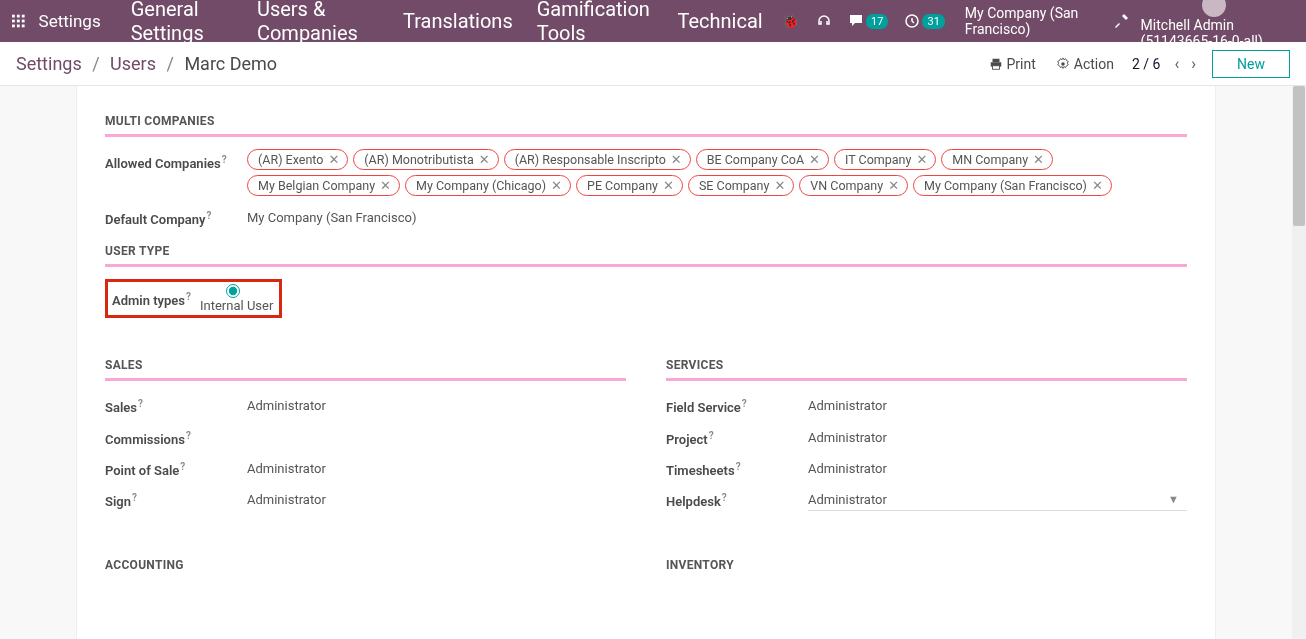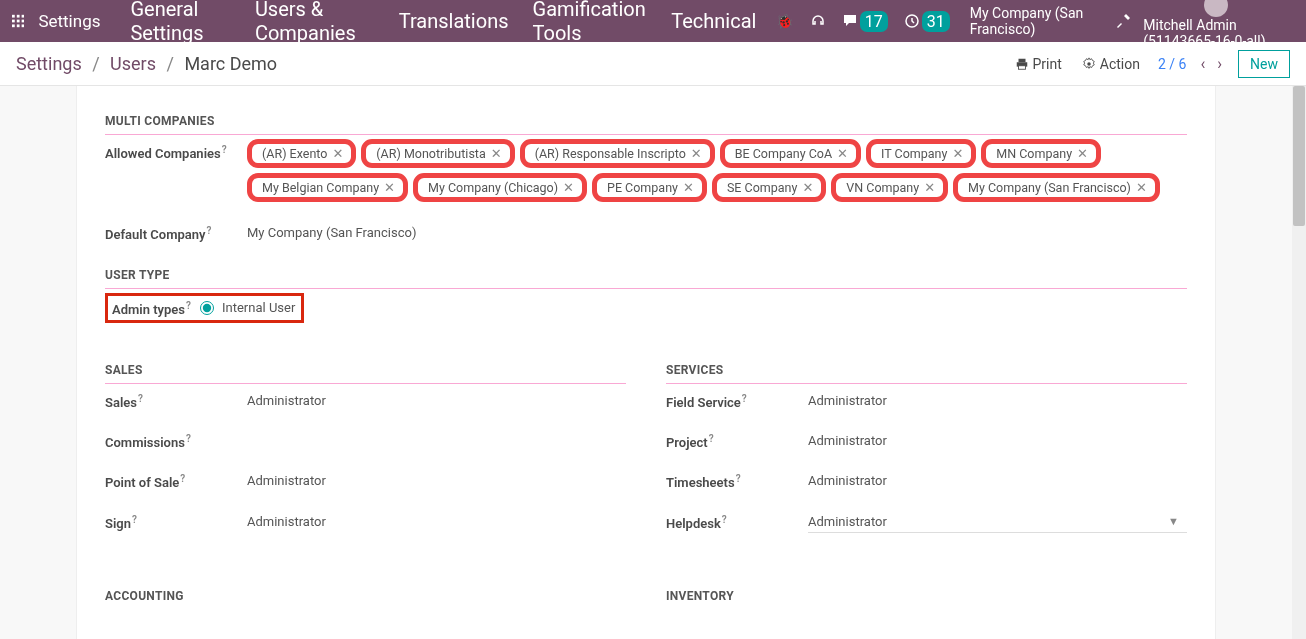--- a/index.html
+++ b/index.html
@@ -4,47 +4,47 @@
 <style>
 * { margin: 0; padding: 0; box-sizing: border-box; font-family: -apple-system, BlinkMacSystemFont, "Segoe UI", Roboto, sans-serif; }
 body { background: #f8f8f8; width: 1306px; height: 639px; overflow: hidden; }
 
 .topbar { background: #714b67; height: 42px; display: flex; align-items: center; padding: 0 12px; color: #fff; font-size: 14px; }
 .topbar .apps-icon { width: 18px; height: 18px; margin-right: 14px; cursor: pointer; }
 .topbar .brand { font-size: 17px; margin-right: 18px; }
 .topbar .menu-item { padding: 0 12px; cursor: pointer; font-size: 20px; }
 .topbar .spacer { flex: 1; }
 .topbar .icon-btn { padding: 0 8px; cursor: pointer; display: flex; align-items: center; position: relative; }
-.topbar .badge { background: #00a09d; color: #fff; font-size: 16px; padding: 1px 5px; border-radius: 7px; margin-left: 2px; }
+.topbar .badge { background: #00a09d; color: #fff; font-size: 11px; padding: 1px 5px; border-radius: 7px; margin-left: 2px; }
 .topbar .company { padding: 0 12px; cursor: pointer; }
 .topbar .avatar { width: 24px; height: 24px; border-radius: 50%; background: #c9b8c3; margin-right: 6px; }
 .topbar .user { display: flex; align-items: center; cursor: pointer; padding-left: 4px; flex-direction: column; }
 
 .subbar { background: #fff; height: 44px; display: flex; align-items: center; padding: 0 16px; border-bottom: 1px solid #e5e5e5; }
 .breadcrumb { font-size: 18px; color: #4a4a4a; text-align: center; }
 .breadcrumb .link { color: #714b67; cursor: pointer; }
 .breadcrumb .sep { color: #888; padding: 0 6px; }
 .subbar .spacer { flex: 1; }
 .subbar .action { color: #4a4a4a; font-size: 14px; cursor: pointer; padding: 0 10px; display: flex; align-items: center; gap: 4px; }
-.subbar .pager { color: #3b82f6; font-size: 14px; padding: 0 8px; }
+.subbar .pager { color: #0f172a; font-size: 14px; padding: 0 8px; }
 .subbar .pager-btn { color: #714b67; padding: 0 6px; cursor: pointer; font-size: 16px; }
-.subbar .new-btn { border: 1px solid #00a09d; color: #00a09d; background: #fff; padding: 5px 11px; margin-left: 10px; cursor: pointer; font-size: 14px; }
+.subbar .new-btn { border: 1px solid #00a09d; color: #00a09d; background: #fff; padding: 5px 24px; margin-left: 10px; cursor: pointer; font-size: 14px; }
 
 .scroll-wrap { position: absolute; top: 86px; bottom: 0; left: 0; right: 14px; overflow-y: auto; }
 .sheet { background: #fff; width: 1140px; margin: 0 auto; padding: 20px 28px 40px; border-left: 1px solid #eee; border-right: 1px solid #eee; min-height: 700px; }
 
-.section-title { font-size: 12px; font-weight: 700; color: #555; text-transform: uppercase; padding: 8px 0 6px; border-bottom: 1px solid #f9a8d4; margin-bottom: 4px; letter-spacing: 0.3px; }
-
-.row { display: flex; align-items: flex-start; margin-bottom: 18px; }
+.section-title { font-size: 12px; font-weight: 700; color: #555; text-transform: uppercase; padding: 8px 0 6px; border-bottom: 3px solid #f9a8d4; margin-bottom: 12px; letter-spacing: 0.3px; }
+
+.row { display: flex; align-items: flex-start; margin-bottom: 9px; }
 .label { width: 142px; font-size: 13px; color: #4a4a4a; font-weight: 600; padding-top: 5px; flex-shrink: 0; }
 .label .sup { font-size: 10px; color: #888; vertical-align: super; margin-left: 1px; }
 .value { font-size: 13px; color: #555; padding-top: 5px; flex: 1; }
 
 .tags { display: flex; flex-wrap: wrap; gap: 5px; }
-.tag { border: 5px solid #ef4444; border-radius: 11px; padding: 2px 8px 2px 10px; font-size: 12.5px; color: #555; display: flex; align-items: center; gap: 4px; background: #fff; }
+.tag { border: 1px solid #ef4444; border-radius: 11px; padding: 2px 8px 2px 10px; font-size: 12.5px; color: #555; display: flex; align-items: center; gap: 4px; background: #fff; }
 .tag .x { color: #888; cursor: pointer; font-size: 13px; padding-left: 1px; }
 
 .highlight-box { border: 3px solid #d9280f; padding: 2px 6px 2px 4px; display: inline-flex; align-items: center; }
 .radio-row { display: flex; align-items: center; margin-bottom: 6px; font-size: 13px; color: #555; }
 .radio-row input { margin-right: 8px; accent-color: #00a09d; width: 14px; height: 14px; }
 
 .two-col { display: flex; gap: 40px; }
 .col { flex: 1; }
 
 .scrollbar-track { position: absolute; right: 0; top: 86px; bottom: 0; width: 14px; background: #f0f0f0; }
@@ -205,21 +205,21 @@
   </div>
 
 
   <div class="section-title">USER TYPE</div>
 
   <div class="row" style="margin-bottom:4px;">
     <span class="highlight-box">
       <span class="label" style="width:88px;padding-top:2px;">
         <span>Admin types</span><span class="sup">?</span>
       </span>
-      <span class="radio-row" style="margin-bottom:0;">
+      <span class="radio-row" style="margin-bottom:0;flex-direction:column;">
         <input type="radio" checked="" style="">
         <span>Internal User</span>
       </span>
     </span>
   </div>
 
   <div style="height:28px;"></div>
 
   <div class="two-col">
     <div class="col">

